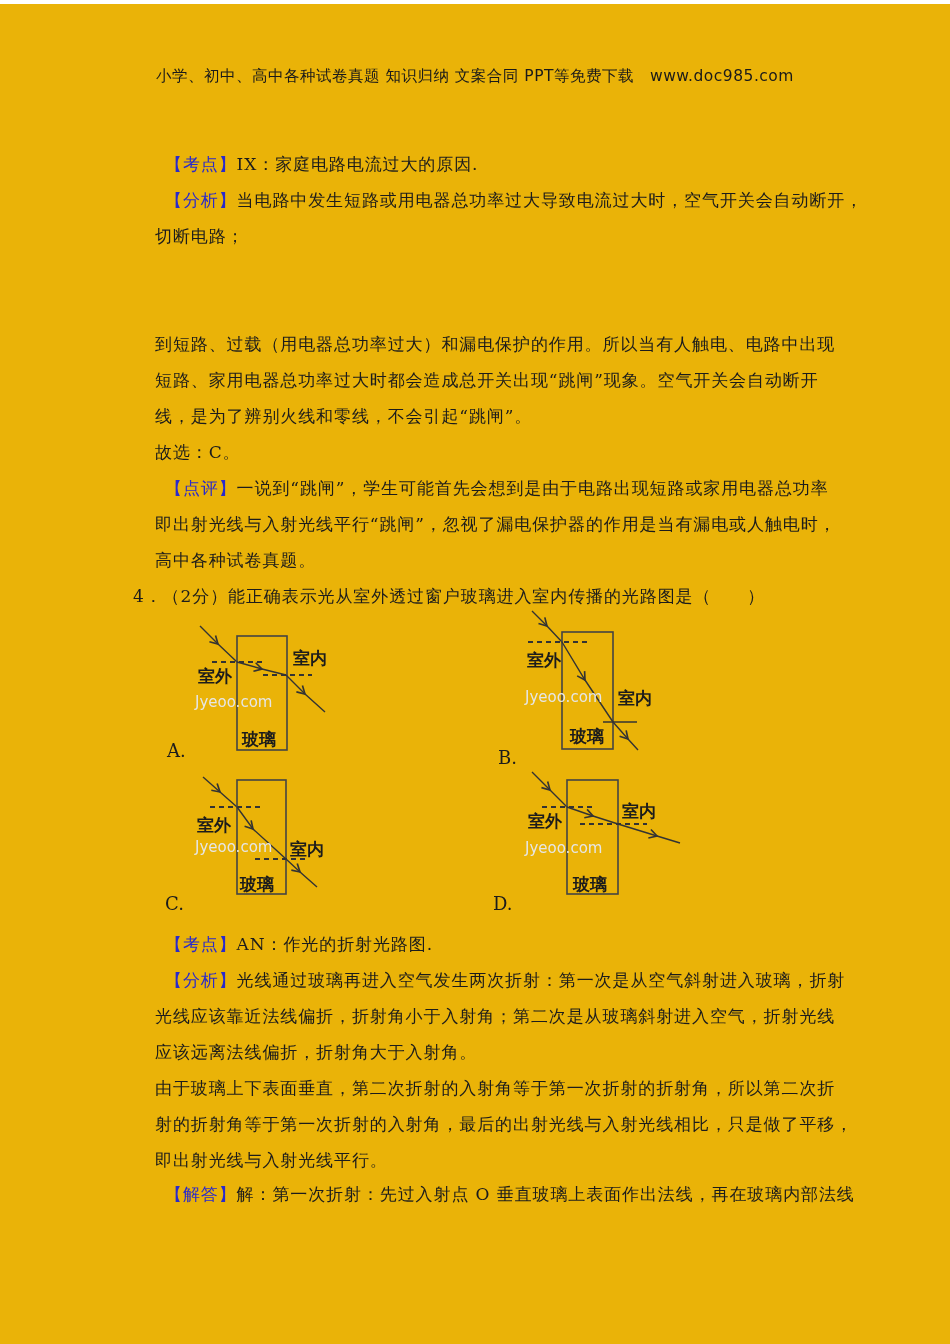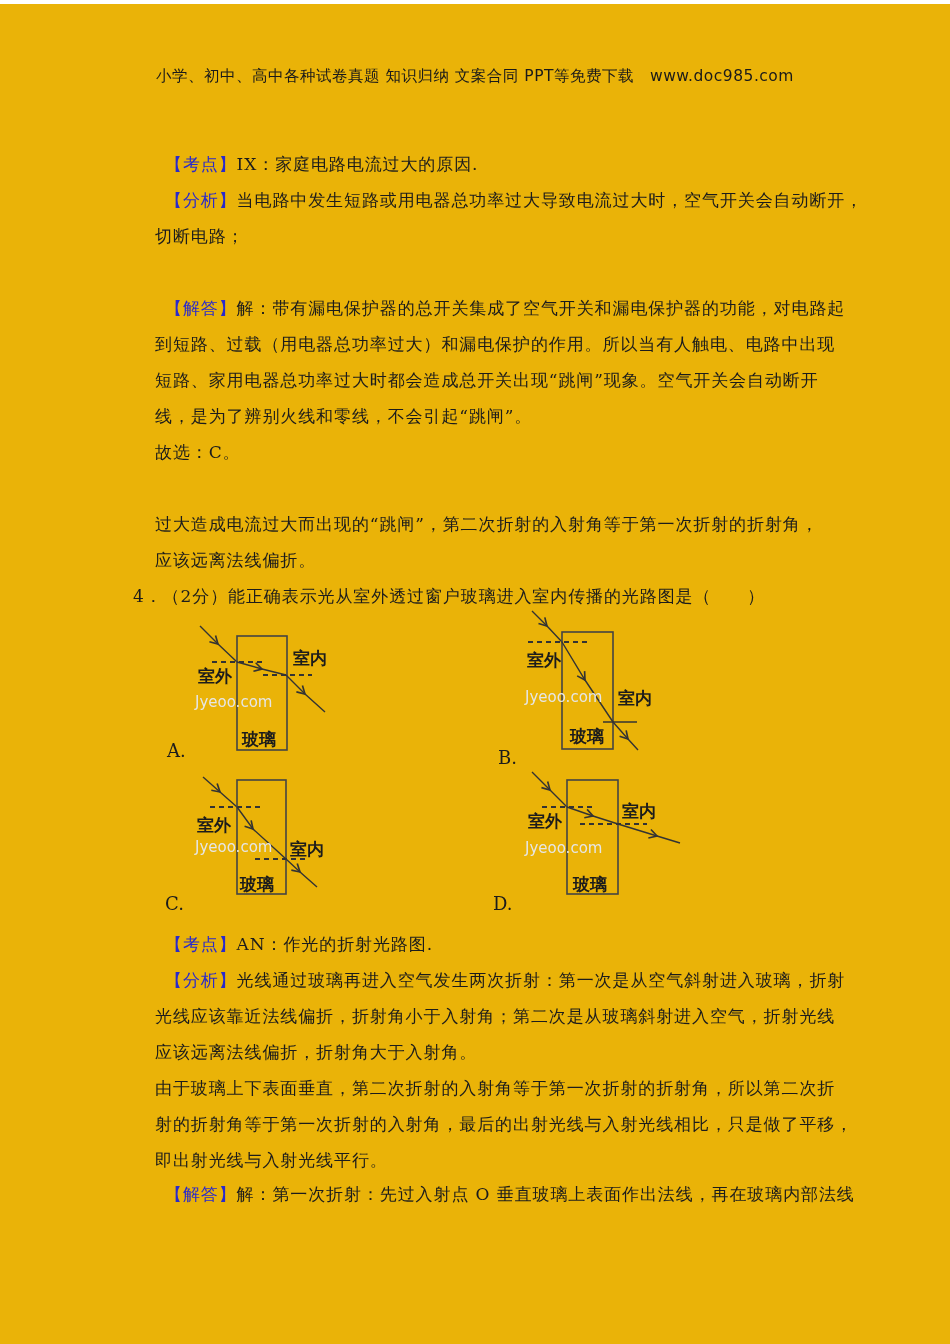--- a/index.html
+++ b/index.html
@@ -40,27 +40,27 @@
   </defs>
 </svg>
 
 <div class="page">
 
   <div class="header">小学、初中、高中各种试卷真题 知识归纳 文案合同 PPT等免费下载　www.doc985.com</div>
 
   <div class="line" style="top:186px;left:165px"><span class="tag">【分析】</span><span>当电路中发生短路或用电器总功率过大导致电流过大时，空气开关会自动断开，</span></div>
   <div class="line" style="top:150px;left:165px"><span class="tag">【考点】</span><span>IX：家庭电路电流过大的原因.</span></div>
   <div class="line" style="top:222px;left:155px"><span>切断电路；</span></div>
-  <div class="line" style="top:294px;left:165px"><span class="tag">【解答】</span><span>解：带有漏电保护器的总开关集成了空气开关和漏电保护器的功能，对电路起</span></div>
   <div class="line" style="top:330px;left:155px"><span>到短路、过载（用电器总功率过大）和漏电保护的作用。所以当有人触电、电路中出现</span></div>
   <div class="line" style="top:366px;left:155px"><span>短路、家用电器总功率过大时都会造成总开关出现“跳闸”现象。空气开关会自动断开</span></div>
   <div class="line" style="top:402px;left:155px"><span>线，是为了辨别火线和零线，不会引起“跳闸”。</span></div>
   <div class="line" style="top:438px;left:155px"><span>故选：C。</span></div>
-  <div class="line" style="top:510px;left:155px"><span>过大造成电流过大而出现的“跳闸”，第二次折射的入射角等于第一次折射的折射角，</span></div>
-  <div class="line" style="top:546px;left:155px"><span>应该远离法线偏折。</span></div>
+  <div class="line" style="top:474px;left:165px"><span class="tag">【点评】</span><span>一说到“跳闸”，学生可能首先会想到是由于电路出现短路或家用电器总功率</span></div>
+  <div class="line" style="top:510px;left:155px"><span>即出射光线与入射光线平行“跳闸”，忽视了漏电保护器的作用是当有漏电或人触电时，</span></div>
+  <div class="line" style="top:546px;left:155px"><span>高中各种试卷真题。</span></div>
 
   <div class="line" style="top:582px;left:133px"><span>4．（2分）能正确表示光从室外透过窗户玻璃进入室内传播的光路图是（　　）</span></div>
 
   <svg class="diagram" style="left:155px;top:600px" width="200" height="162">
     <polyline class="ray" points="45,22 63,40 82,58"></polyline>
     <line class="dash" x1="57" y1="58" x2="107" y2="58"></line>
     <rect class="glass" x="82" y="32" width="50" height="114"></rect>
     <polyline class="ray" points="82,58 107,65 131,71"></polyline>
     <line class="dash" x1="108" y1="71" x2="157" y2="71"></line>
     <polyline class="ray" points="131,71 150,90 170,108"></polyline>

